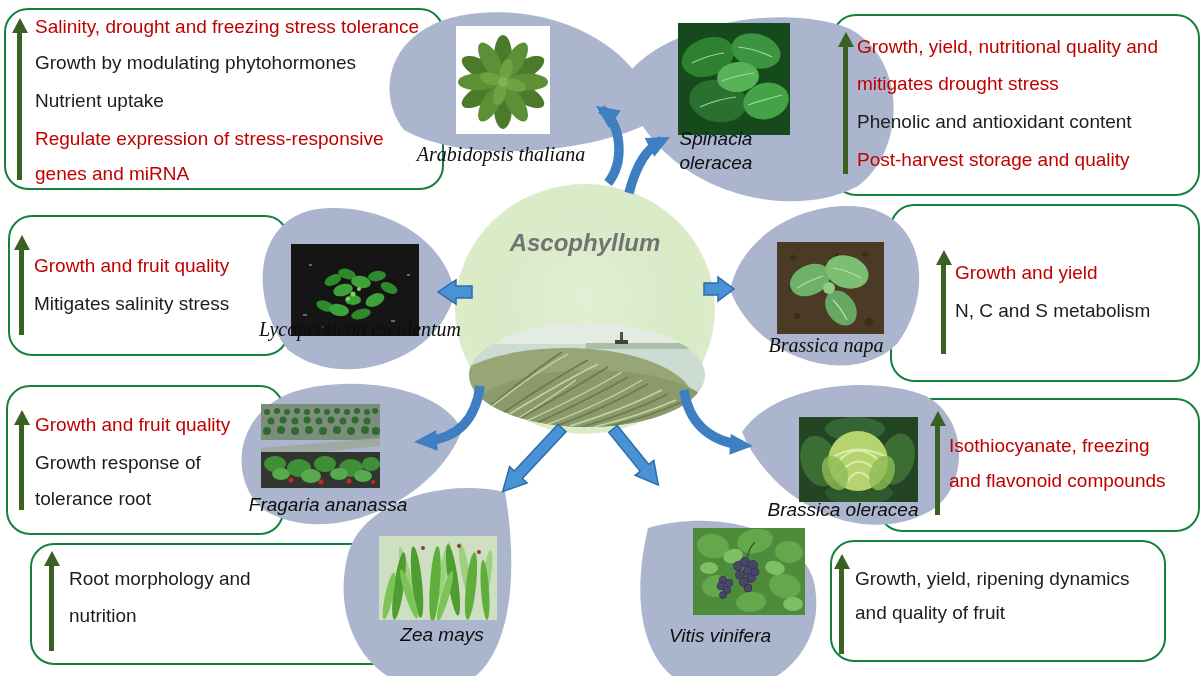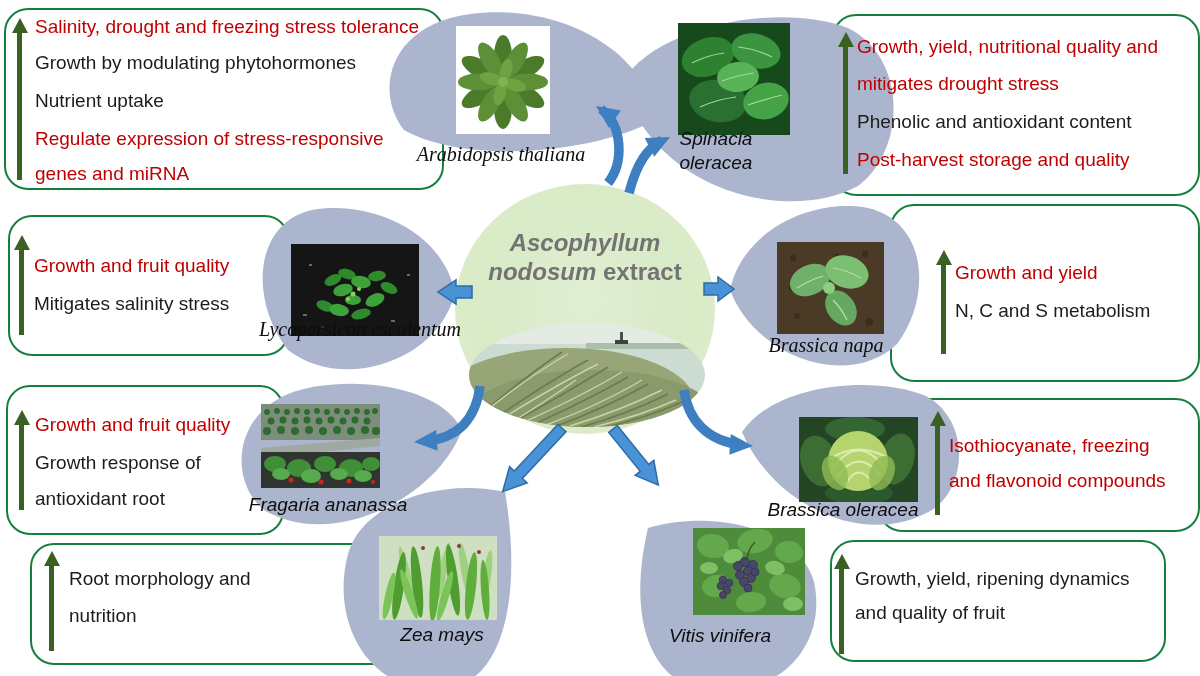--- a/index.html
+++ b/index.html
@@ -82,21 +82,21 @@
   <div class="box" style="left:890px;top:204px;width:306px;height:174px">
     <div class="garr" style="left:44px;top:44px;height:104px"></div>
     <div class="line t-red" style="left:63px;top:55px">Growth and yield</div>
     <div class="line t-black" style="left:63px;top:93px">N, C and S metabolism</div>
   </div>
 
   <div class="box" style="left:6px;top:385px;width:274px;height:146px">
     <div class="garr" style="left:6px;top:23px;height:100px"></div>
     <div class="line t-red" style="left:27px;top:26px">Growth and fruit quality</div>
     <div class="line t-black" style="left:27px;top:64px">Growth response of</div>
-    <div class="line t-black" style="left:27px;top:100px">antioxidant root</div>
+    <div class="line t-black" style="left:27px;top:100px">tolerance root</div>
   </div>
 
   <div class="box" style="left:878px;top:398px;width:318px;height:130px">
     <div class="garr" style="left:50px;top:11px;height:104px"></div>
     <div class="line t-red" style="left:69px;top:34px">Isothiocyanate, freezing</div>
     <div class="line t-red" style="left:69px;top:69px">and flavonoid compounds</div>
   </div>
 
   <div class="box" style="left:30px;top:543px;width:450px;height:118px">
     <div class="garr" style="left:12px;top:6px;height:100px"></div>
@@ -142,23 +142,20 @@
           <path d="M78,103 Q134,82 174,58"></path>
         <path d="M102,104 Q154,88 194,68"></path>
           <path d="M126,105 Q172,94 208,78"></path>
         <path d="M44,100 Q80,78 108,58"></path>
       </g>
     </g>
   </svg>
 
   <div class="center-title">
     <div><span class="it">Ascophyllum</span></div>
-    <div>
-      <span class="it">nodosum</span><span> extract</span>
-    </div>
   </div>
 
   <svg class="overlay" width="1200" height="676" viewBox="0 0 1200 676">
     <g fill="#abb5cd">
       <path d="M655,120 C648,52 560,2 470,14 C388,25 374,92 404,130 C468,166 598,152 655,120 Z"></path>
       <path d="M622,82 C658,24 782,2 848,28 C908,58 906,150 858,186 C788,224 654,192 622,82 Z"></path>
       <path d="M455,293 C442,228 366,200 312,210 C252,224 250,302 288,350 C342,392 438,362 455,293 Z"></path>
       <path d="M730,290 C744,226 818,198 868,208 C928,222 932,298 897,344 C849,390 756,358 730,290 Z"></path>
       <path d="M462,430 C438,382 340,374 288,394 C232,418 230,482 264,510 C330,550 436,500 462,430 Z"></path>
       <path d="M742,432 C774,384 872,374 926,396 C970,420 968,486 932,510 C864,550 772,504 742,432 Z"></path>

